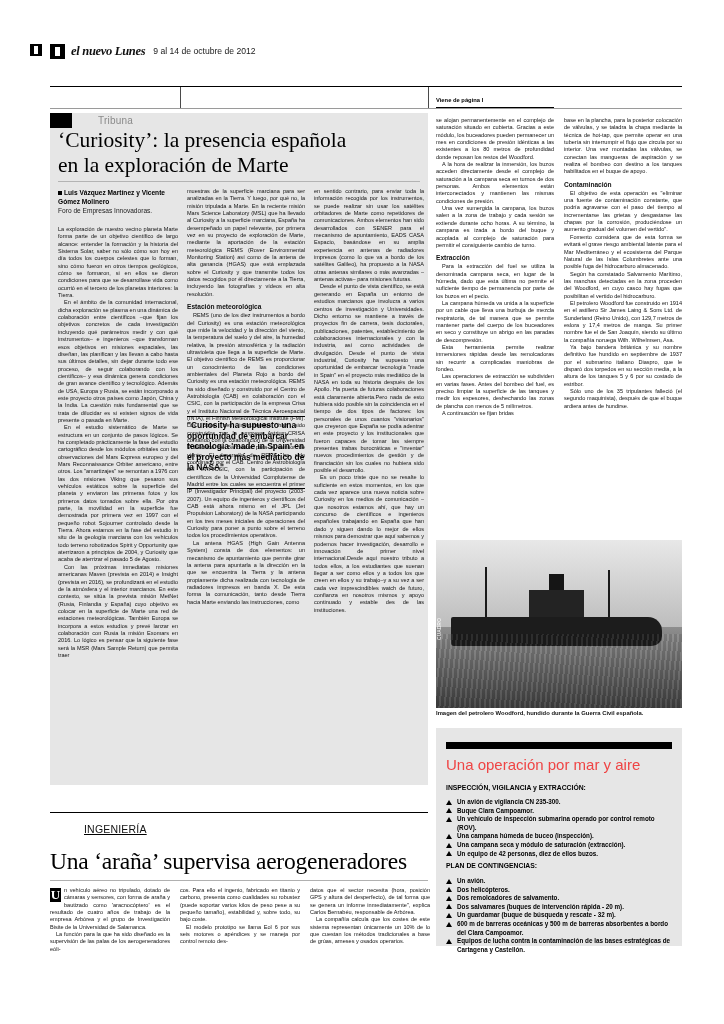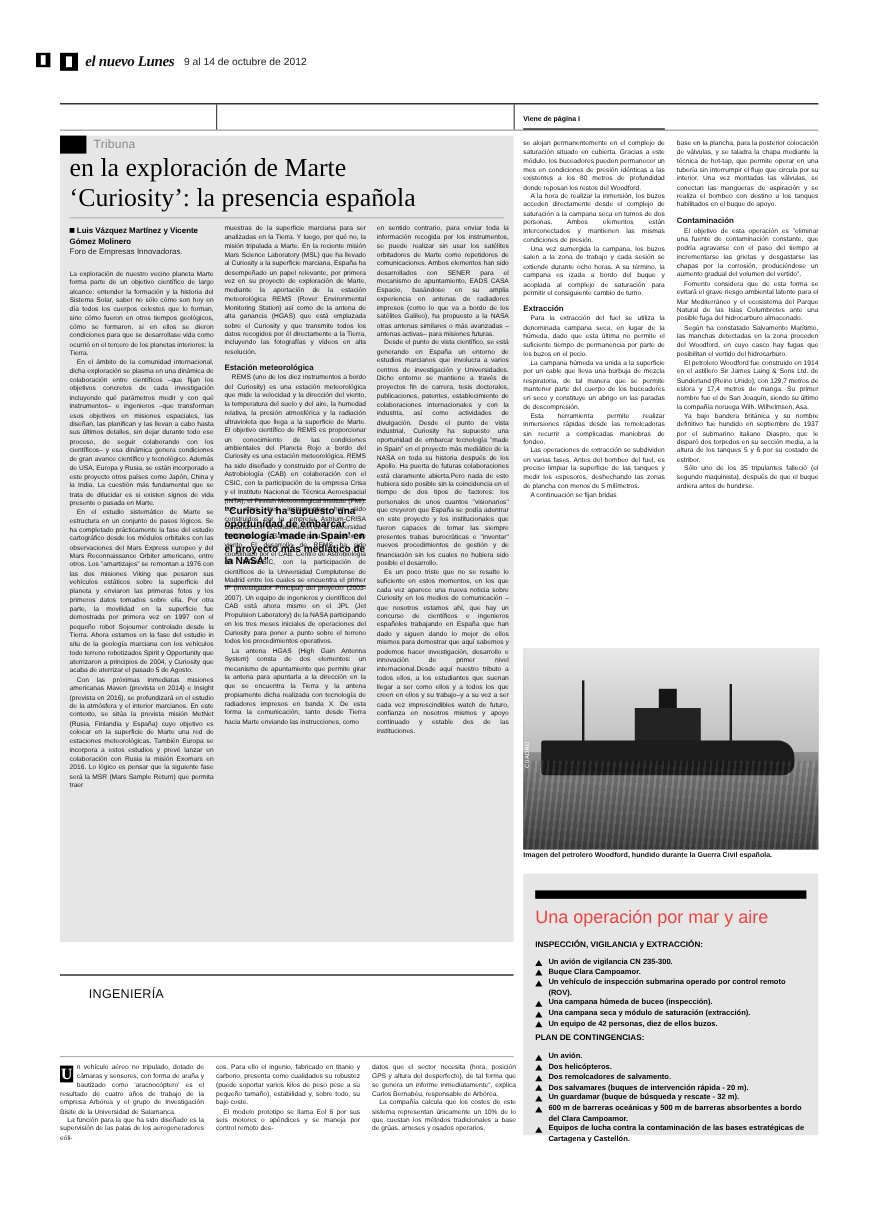--- a/index.html
+++ b/index.html
@@ -106,20 +106,21 @@
     top: 113px;
     width: 378px;
     height: 672px;
     background: #e6e6e6;
   }
   .kicker {
     position: absolute;
     display: flex;
     align-items: stretch;
     height: 15px;
+    gap: 20px;
   }
   .kicker-sq {
     width: 22px;
     background: #000;
   }
   .kicker-label {
     font-size: 10px;
     color: #8a8a8a;
     padding-left: 6px;
     line-height: 15px;
@@ -383,25 +384,26 @@
     border-left: 3.4px solid transparent;
     border-right: 3.4px solid transparent;
     border-bottom: 5.6px solid #000;
     margin-top: 1.6px;
   }
   .li-txt { flex: 1; }
 
   
   .ing-kicker {
     position: absolute;
-    left: 46px;
+    left: 56px;
     top: 822px;
     display: flex;
     align-items: flex-start;
     height: 15px;
+    text-decoration: underline;
   }
   .ing-rule {
     position: absolute;
     left: 50px;
     top: 812px;
     width: 378px;
     height: 1px;
     background: #000;
   }
   .ing-headline {
@@ -470,22 +472,22 @@
   <div class="vrule" style="left:428px"></div>
 
   <div class="tribuna-block"></div>
 
   <div class="kicker" style="left:50px; top:113px; width:140px;">
     <div class="kicker-sq"></div>
     <div class="kicker-label">Tribuna</div>
   </div>
 
   <div class="headline">
+    <div>‘Curiosity’: la presencia española</div>
     <div>en la exploración de Marte</div>
-    <div>‘Curiosity’: la presencia española</div>
   </div>
   <div class="hl-rule"></div>
 
   <div class="byline">
     <div class="b1"><span class="bsq"></span><span>Luis Vázquez Martínez y Vicente Gómez Molinero</span></div>
     <div class="b2">Foro de Empresas Innovadoras.</div>
   </div>
 
   <div class="col" id="t-col1" style="left:58px; top:226px; width:120px; height:550px;">
       <p class="noind">La exploración de nuestro vecino planeta Marte forma parte de un objetivo científico de largo alcance: entender la formación y la historia del Sistema Solar, saber no sólo cómo son hoy en día todos los cuerpos celestes que lo forman, sino cómo fueron en otros tiempos geológicos, cómo se formaron, si en ellos se dieron condiciones para que se desarrollase vida como ocurrió en el tercero de los planetas interiores: la Tierra.</p>
@@ -607,20 +609,21 @@
         <span class="tri"></span>
         <span class="li-txt">Equipos de lucha contra la contaminación de las bases estratégicas de Cartagena y Castellón.</span>
       </div>
     </div>
 
   <div class="ing-rule"></div>
   <div class="ing-kicker">
     <div class="kicker-sq"></div>
     <div class="kicker-label" style="color:#111;font-size:10.5px;">INGENIERÍA</div>
   </div>
+  <div class="ing-headline">Una ‘araña’ supervisa aerogeneradores</div>
   <div class="ing-hl-rule"></div>
 
   <div class="col" id="i-col1" style="left:50px; top:887px; width:120px; height:120px;">
       <p class="noind"><span class="dropcap">U</span>n vehículo aéreo no tripulado, dotado de cámaras y sensores, con forma de araña y bautizado como 'aracnocóptero' es el resultado de cuatro años de trabajo de la empresa Arbórea y el grupo de Investigación Bisite de la Universidad de Salamanca.</p>
       <p>La función para la que ha sido diseñado es la supervisión de las palas de los aerogeneradores eóli-</p>
     </div>
   <div class="col" id="i-col2" style="left:180px; top:887px; width:120px; height:120px;">
       <p class="noind">cos. Para ello el ingenio, fabricado en titanio y carbono, presenta como cualidades su robustez (puede soportar varios kilos de peso pese a su pequeño tamaño), estabilidad y, sobre todo, su bajo coste.</p>
       <p>El modelo prototipo se llama Eol 6 por sus seis motores o apéndices y se maneja por control remoto des-</p>
     </div>

